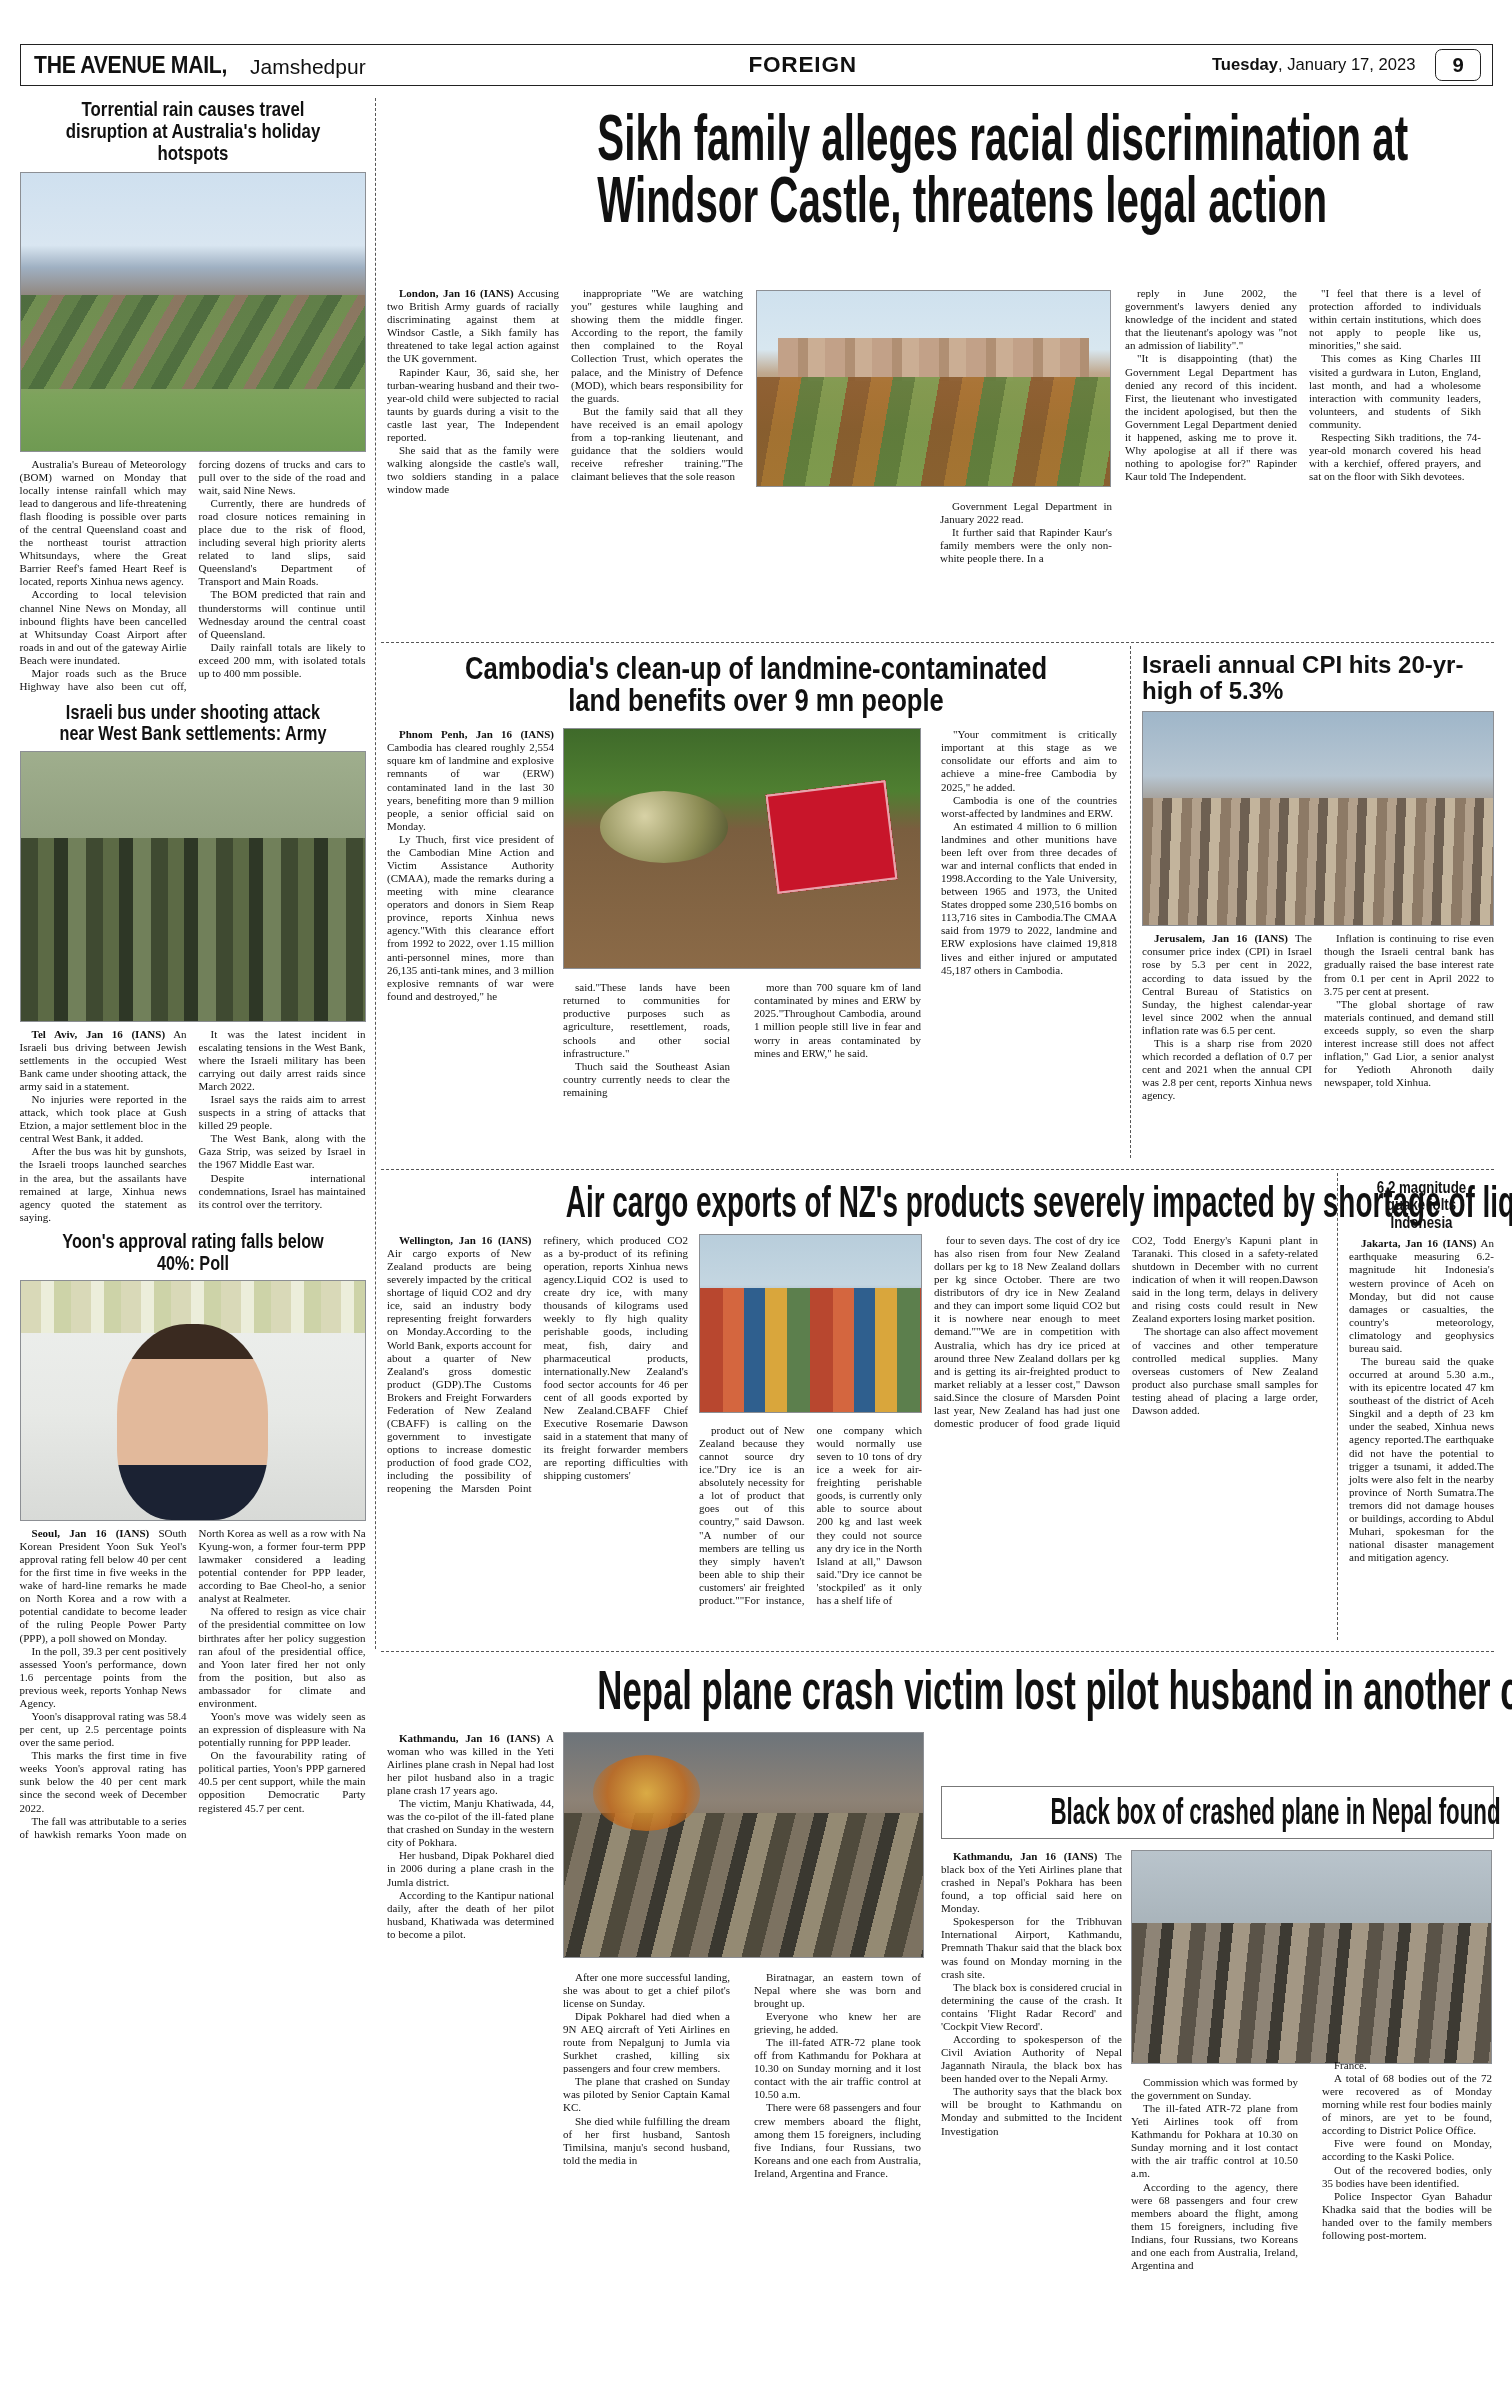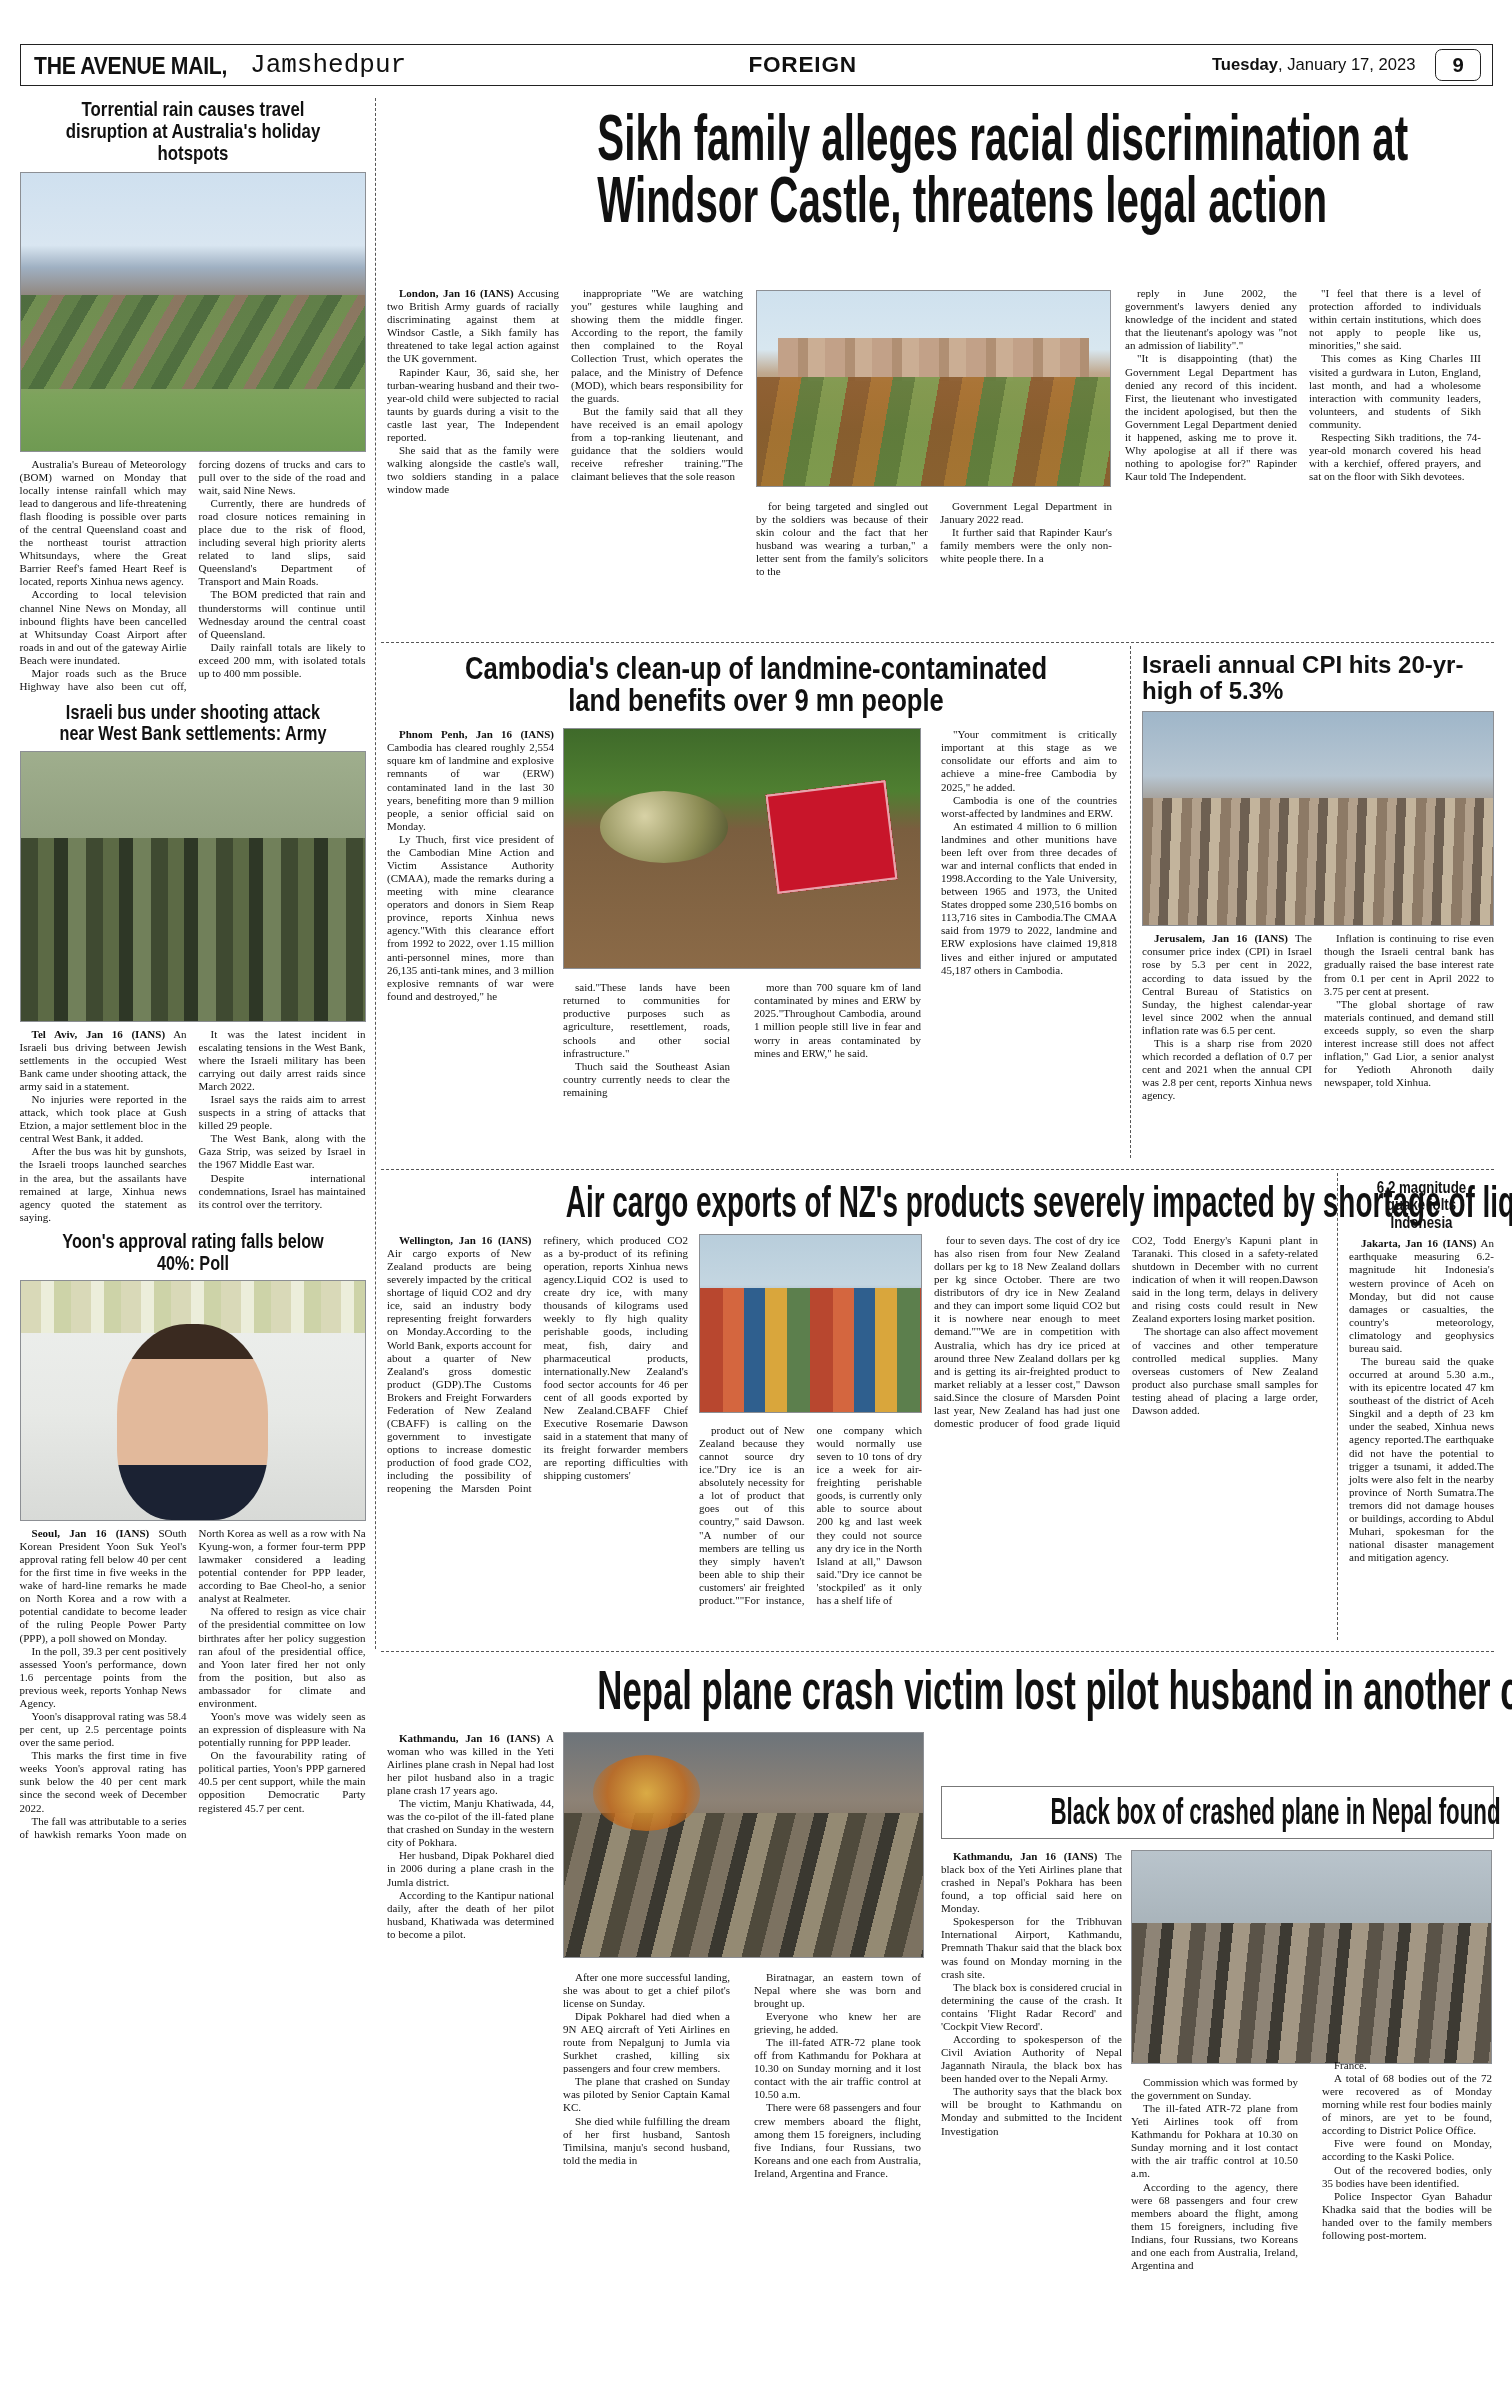--- a/index.html
+++ b/index.html
@@ -3,21 +3,21 @@
 <meta charset="utf-8">
 <style>
   html,body{margin:0;padding:0;background:#ffffff;}
   body{width:1512px;height:2401px;font-family:"Liberation Serif",serif;color:#111;-webkit-font-smoothing:antialiased;}
   .page{position:relative;width:1512px;height:2401px;background:#fff;box-sizing:border-box;padding:0;}
 
   
   .masthead{position:absolute;left:19.6px;top:44px;width:1473px;height:42px;border:1.5px solid #222;box-sizing:border-box;display:flex;align-items:center;}
   .mh-left{flex:0 0 512px;padding-left:13.6px;display:flex;align-items:flex-end;gap:6px;}
   .mh-title{font-family:"Liberation Sans",sans-serif;font-weight:700;font-size:23px;letter-spacing:-0.3px;transform:scaleX(0.92);transform-origin:left center;}
-  .mh-city{font-family:Liberation Mono, monospace;font-weight:400;font-size:26px;}
+  .mh-city{font-family:Liberation Sans, sans-serif;font-weight:400;font-size:21px;}
   .mh-center{flex:1;text-align:center;font-family:"Liberation Sans",sans-serif;font-weight:700;font-size:22.6px;letter-spacing:0.8px;}
   .mh-right{flex:0 0 422px;display:flex;align-items:center;justify-content:flex-end;padding-right:10.5px;gap:19.6px;}
   .mh-date{font-family:"Liberation Sans",sans-serif;font-size:16.6px;}
   .mh-date b{font-weight:700;}
   .mh-pageno{font-family:"Liberation Sans",sans-serif;font-weight:700;font-size:20.3px;border:1.5px solid #222;border-radius:6.8px;width:44px;height:30px;display:flex;align-items:center;justify-content:center;}
 
   
   .hl-cond{font-family:"Liberation Sans",sans-serif;font-weight:700;text-align:center;line-height:1.02;
            transform:scaleX(0.62);transform-origin:center top;white-space:nowrap;}
   .hl-cond-wrap{overflow:visible;}
@@ -161,23 +161,20 @@
       <div class="photo ph-castle" style="position:absolute;left:369px;top:39px;width:355px;height:197px;"></div>
 
       <div class="body-col" style="position:absolute;left:0;top:36px;width:172px;height:324px;">
         <p class="lead"><span class="dl">London, Jan 16 (IANS)</span> <span>Accusing two British Army guards of racially discriminating against them at Windsor Castle, a Sikh family has threatened to take legal action against the UK government.</span></p>
           <p>Rapinder Kaur, 36, said she, her turban-wearing husband and their two-year-old child were subjected to racial taunts by guards during a visit to the castle last year, The Independent reported.</p>
           <p>She said that as the family were walking alongside the castle's wall, two soldiers standing in a palace window made</p>
       </div>
       <div class="body-col" style="position:absolute;left:184px;top:36px;width:172px;height:324px;">
         <p>inappropriate "We are watching you" gestures while laughing and showing them the middle finger. According to the report, the family then complained to the Royal Collection Trust, which operates the palace, and the Ministry of Defence (MOD), which bears responsibility for the guards.</p>
           <p>But the family said that all they have received is an email apology from a top-ranking lieutenant, and guidance that the soldiers would receive refresher training."The claimant believes that the sole reason</p>
-      </div>
-      <div class="body-col" style="position:absolute;left:369px;top:249px;width:172px;height:113px;">
-        <p>for being targeted and singled out by the soldiers was because of their skin colour and the fact that her husband was wearing a turban," a letter sent from the family's solicitors to the</p>
       </div>
       <div class="body-col" style="position:absolute;left:553px;top:249px;width:172px;height:113px;">
         <p>Government Legal Department in January 2022 read.</p>
           <p>It further said that Rapinder Kaur's family members were the only non-white people there. In a</p>
       </div>
       <div class="body-col" style="position:absolute;left:738px;top:36px;width:172px;height:324px;">
         <p>reply in June 2002, the government's lawyers denied any knowledge of the incident and stated that the lieutenant's apology was "not an admission of liability"."</p>
           <p>"It is disappointing (that) the Government Legal Department has denied any record of this incident. First, the lieutenant who investigated the incident apologised, but then the Government Legal Department denied it happened, asking me to prove it. Why apologise at all if there was nothing to apologise for?" Rapinder Kaur told The Independent.</p>
       </div>
       <div class="body-col" style="position:absolute;left:922px;top:36px;width:172px;height:324px;">

